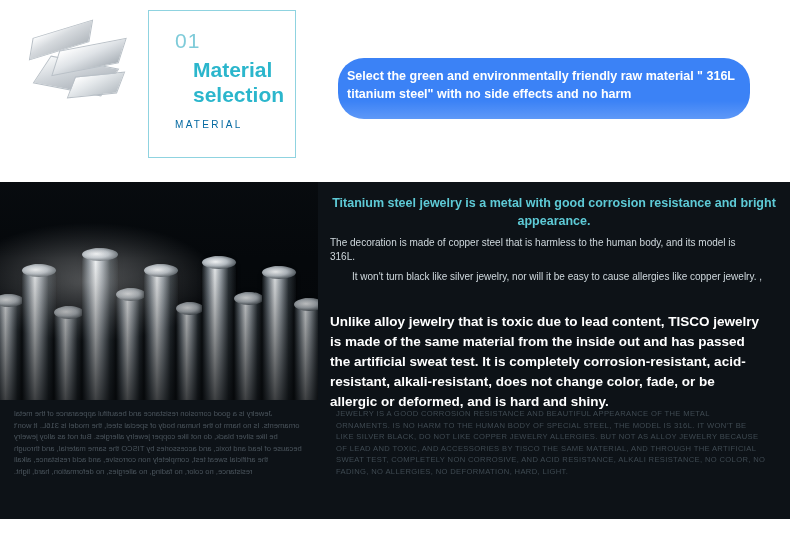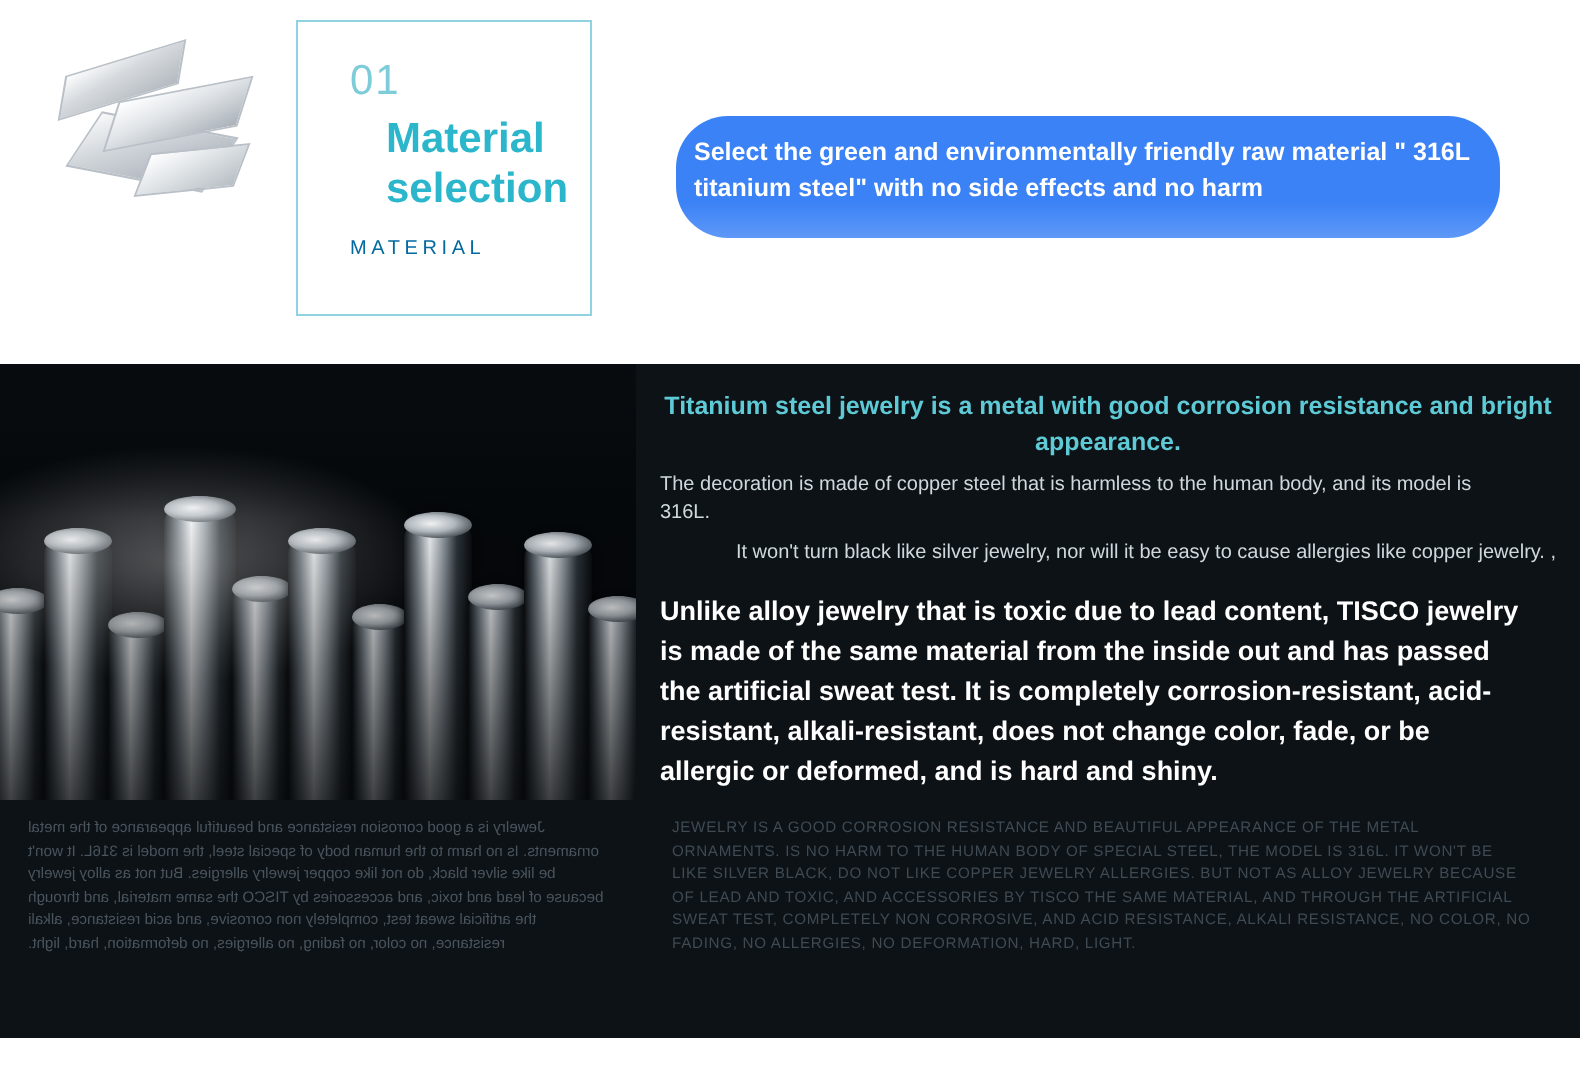--- a/index.html
+++ b/index.html
@@ -218,29 +218,28 @@
   }
   .t-small {
     font-size: 10px;
     color: #cfd8dd;
     line-height: 14px;
     margin-bottom: 6px;
     width: 420px;
   }
   .t-small.indent {
     padding-left: 22px;
-    text-align: right;
     width: 426px;
   }
   .t-body {
     font-size: 13.5px;
     font-weight: bold;
     color: #ffffff;
     line-height: 20px;
-    margin-top: 12px;
+    margin-top: 28px;
     width: 434px;
   }
 
   
   .faint-block {
     position: absolute;
     left: 336px;
     top: 226px;
     width: 430px;
     font-size: 7.6px;

